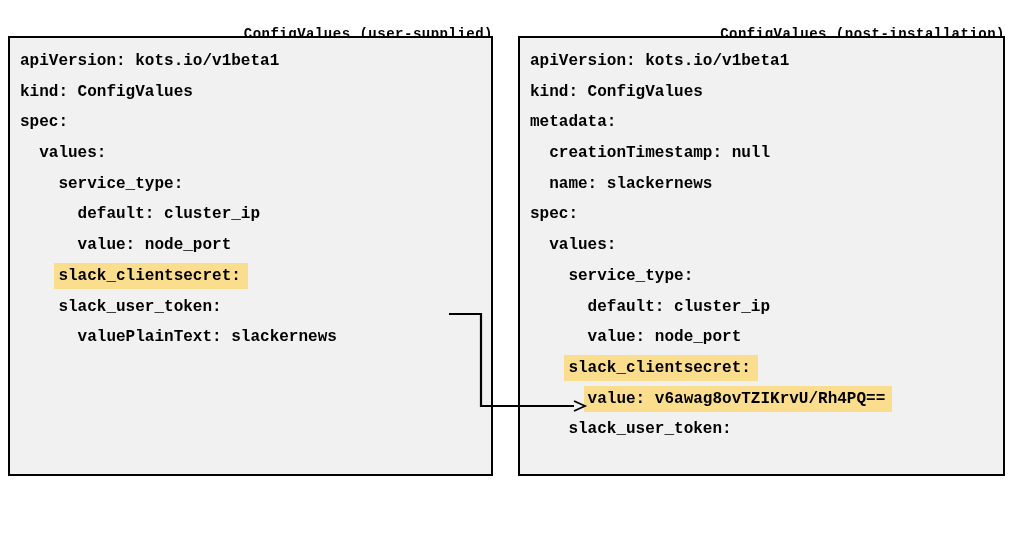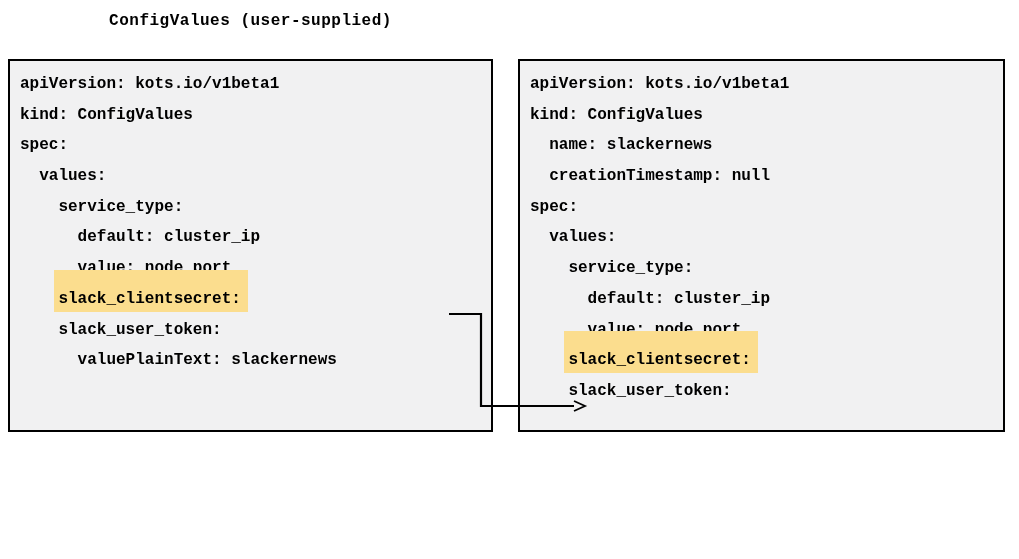--- a/index.html
+++ b/index.html
@@ -10,100 +10,103 @@
   #stage {
     position: relative;
     width: 1019px;
     height: 559px;
     background: var(--page-bg, #ffffff);
     font-family: "Liberation Mono", "DejaVu Sans Mono", monospace;
     overflow: hidden;
   }
   .panel-title {
     position: absolute;
-    top: 7px;
+    top: 20px;
     height: 28px;
     line-height: 28px;
-    text-align: center;
-    font-size: 16px;
+    text-align: right;
+    font-size: 14px;
     font-weight: bold;
     color: var(--text-color, #000);
     letter-spacing: 0.5px;
     white-space: pre;
   }
   #left-title  { left: 8px;   width: 485px; }
   #right-title { left: 518px; width: 487px; }
   .panel {
     position: absolute;
-    top: 59px;
-    height: 373px;
+    top: 36px;
+    height: 440px;
     background: var(--panel-bg, #f1f1f2);
     border: 2px solid var(--panel-border, #000);
     box-sizing: border-box;
     padding: 8px 0 0 10px;
   }
   #left-panel  { left: 8px;   width: 485px; }
   #right-panel { left: 518px; width: 487px; }
   .code { }
   .line {
     height: 30.7px;
     line-height: 30.7px;
     font-size: 16px;
     font-weight: bold;
     color: var(--text-color, #000);
     white-space: pre;
   }
   .line span.hl {
     background: var(--hl-color, #fbdd8e);
-    padding: 20px 7px 4px 4px;
+    padding: 4px 7px 4px 4px;
     margin-left: -4px;
   }
   #arrow-layer {
     position: absolute;
     left: 0; top: 0;
     width: 1019px;
     height: 559px;
     pointer-events: none;
   }
 </style>
 </head>
 <body>
 
 <div id="stage" style="--page-bg: #ffffff; --panel-bg: #f1f1f2; --panel-border: #000000; --text-color: #000000; --hl-color: #fbdd8e;">
 
   <div class="panel-title" id="left-title">ConfigValues (user-supplied)</div>
 
+  <div class="panel-title" id="right-title">ConfigValues (post-installation)</div>
 
   <div class="panel" id="left-panel">
     <div class="code">
         <div class="line"><span>apiVersion: kots.io/v1beta1</span></div>
         <div class="line"><span>kind: ConfigValues</span></div>
         <div class="line"><span>spec:</span></div>
         <div class="line">  <span>values:</span></div>
         <div class="line">    <span>service_type:</span></div>
         <div class="line">      <span>default: cluster_ip</span></div>
         <div class="line">      <span>value: node_port</span></div>
         <div class="line">    <span class="hl">slack_clientsecret:</span></div>
         <div class="line">    <span>slack_user_token:</span></div>
         <div class="line">      <span>valuePlainText: slackernews</span></div>
       </div>
   </div>
 
   <div class="panel" id="right-panel">
     <div class="code">
         <div class="line"><span>apiVersion: kots.io/v1beta1</span></div>
         <div class="line"><span>kind: ConfigValues</span></div>
+        <div class="line"><span>metadata:</span></div>
+        <div class="line">  <span>creationTimestamp: null</span></div>
         <div class="line">  <span>name: slackernews</span></div>
-        <div class="line">  <span>creationTimestamp: null</span></div>
         <div class="line"><span>spec:</span></div>
         <div class="line">  <span>values:</span></div>
         <div class="line">    <span>service_type:</span></div>
         <div class="line">      <span>default: cluster_ip</span></div>
         <div class="line">      <span>value: node_port</span></div>
         <div class="line">    <span class="hl">slack_clientsecret:</span></div>
+        <div class="line">      <span class="hl">value: v6awag8ovTZIKrvU/Rh4PQ==</span></div>
         <div class="line">    <span>slack_user_token:</span></div>
       </div>
   </div>
 
   <svg id="arrow-layer" viewBox="0 0 1019 559">
     <polyline id="arrow-path" fill="none" stroke="#000000" stroke-width="2.2" points="449,314 481,314 481,406 574,406"></polyline>
     <polyline id="arrow-head" fill="none" stroke="#000000" stroke-width="1.8" stroke-linejoin="miter" points="574,401 585,406 574,411"></polyline>
   </svg>
 
 </div>

